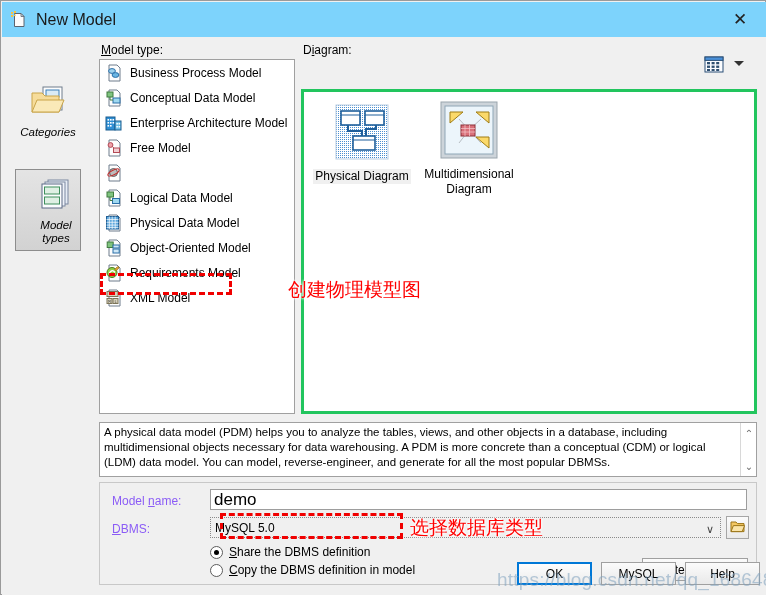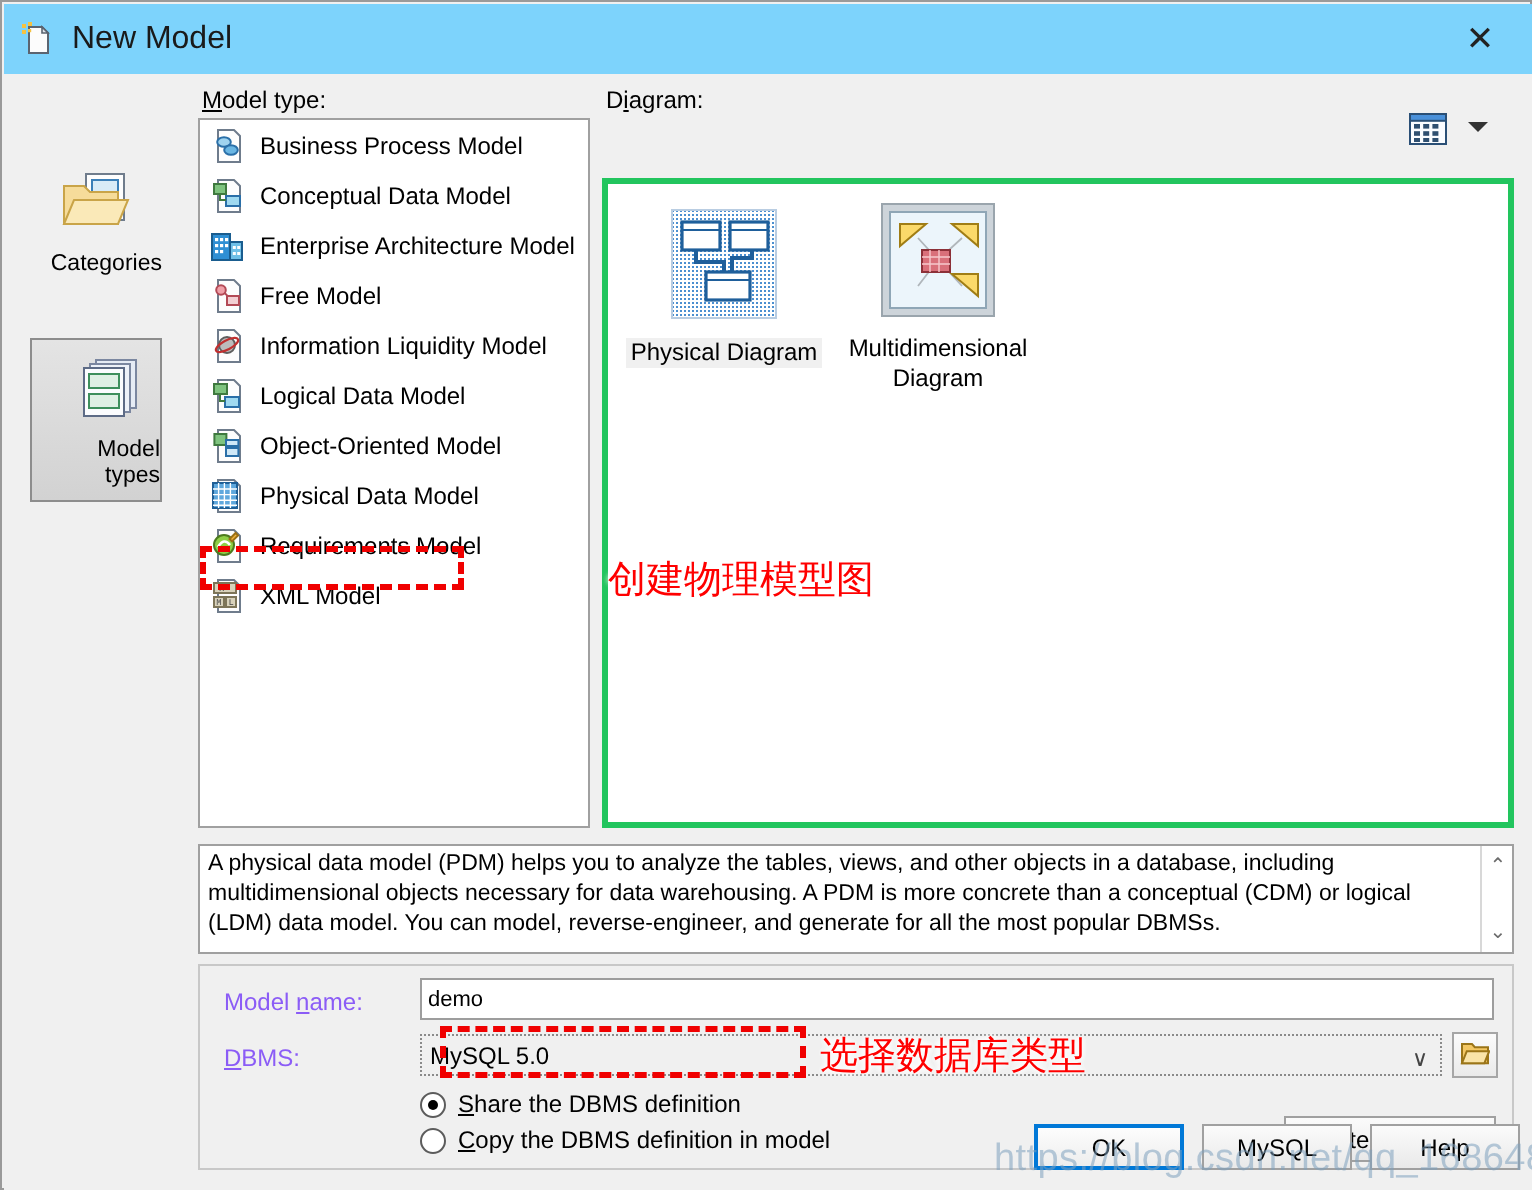--- a/index.html
+++ b/index.html
@@ -62,22 +62,23 @@
 
   
   #cat-rail {
     position: absolute;
     left: 0; top: 0;
     width: 93px; height: 520px;
   }
   .cat-item {
     position: absolute;
     width: 66px;
-    text-align: right;
-    cursor: default;
+    text-align: center;
+    cursor: default;
+    font-style: italic;
   }
   .cat-item .cat-ico {
     width: 44px; height: 40px;
     margin: 0 auto 3px auto;
     position: relative;
   }
   .cat-item .cat-label {
     font-size: 11.5px;
     color: #000;
     line-height: 13px;
@@ -219,21 +220,21 @@
   #lbl-modelname { left: 12px; top: 11px; }
   #lbl-dbms      { left: 12px; top: 39px; }
 
   #input-modelname {
     position: absolute;
     left: 110px; top: 6px;
     width: 537px; height: 21px;
     background: #ffffff;
     border: 1px solid #9d9d9d;
     font-family: "Liberation Sans", sans-serif;
-    font-size: 11px;
+    font-size: 17px;
     padding: 0 3px;
     color: #000;
     outline: none;
   }
 
   #dbms-combo {
     position: absolute;
     left: 110px; top: 34px;
     width: 511px; height: 21px;
     background: #f0f0f0;
@@ -331,21 +332,21 @@
 
   .red-note {
     position: absolute;
     color: #ff0000;
     font-size: 19px;
     font-family: "Liberation Sans", sans-serif;
     white-space: nowrap;
     text-shadow: 0 0 3px #fff, 0 0 3px #fff, 0 0 3px #fff;
     pointer-events: none;
   }
-  #note-create { left: 286px; top: 240px; margin-left: 16px; }
+  #note-create { left: 286px; top: 240px; }
   #note-dbms   { left: 408px; top: 478px; }
 
   
   #watermark {
     position: absolute;
     left: 496px; top: 568px;
     font-size: 19px;
     color: rgba(125,160,190,0.55);
     letter-spacing: 0.2px;
     white-space: nowrap;
@@ -469,59 +470,58 @@
       </div>
 
       <div class="ml-row">
         <div class="ml-ico">
           <svg width="18" height="18" viewBox="0 0 18 18">
             <path d="M4 1 h8 l3 3 v13 h-11 z" fill="#fdfdfd" stroke="#6f7c8c"></path>
             <circle cx="8.5" cy="8.5" r="4" fill="#bcbcbc" stroke="#5e5e5e"></circle>
             <ellipse cx="8.5" cy="8.5" rx="6.2" ry="2.3" transform="rotate(-28 8.5 8.5)" fill="none" stroke="#c03030" stroke-width="1.1"></ellipse>
           </svg>
         </div>
-        <div class="ml-text">Information Liquidity Model</div>
       </div>
 
       <div class="ml-row">
         <div class="ml-ico">
           <svg width="18" height="18" viewBox="0 0 18 18">
             <path d="M4 1 h8 l3 3 v13 h-11 z" fill="#fdfdfd" stroke="#6f7c8c"></path>
             <rect x="2" y="3" width="6.5" height="5" fill="#7fc47f" stroke="#3f7a3f"></rect>
             <rect x="7.5" y="9.5" width="7" height="5" fill="#9fd9f0" stroke="#2a6fa8"></rect>
             <path d="M5 8 v3.5 h2.5" fill="none" stroke="#3f7a3f"></path>
           </svg>
         </div>
         <div class="ml-text">Logical Data Model</div>
-      </div>
-
-      <div class="ml-row">
-        <div class="ml-ico">
-          <svg width="18" height="18" viewBox="0 0 18 18">
-            <path d="M4 1 h8 l3 3 v13 h-11 z" fill="#fdfdfd" stroke="#6f7c8c"></path>
-            <rect x="2.2" y="3" width="6" height="5.5" fill="#7fc47f" stroke="#3f7a3f"></rect>
-            <rect x="8" y="10" width="6.2" height="4" fill="#cfe8f7" stroke="#2a6fa8"></rect>
-            <rect x="8" y="6" width="6.2" height="3" fill="#cfe8f7" stroke="#2a6fa8"></rect>
-          </svg>
-        </div>
-        <div class="ml-text">Object-Oriented Model</div>
       </div>
 
       <div class="ml-row">
         <div class="ml-ico">
           <svg width="18" height="18" viewBox="0 0 18 18">
             <path d="M4 1 h8 l3 3 v13 h-11 z" fill="#fdfdfd" stroke="#6f7c8c"></path>
             <rect x="1.5" y="2.5" width="12" height="12.5" fill="#5fa8dd" stroke="#1f5f96"></rect>
             <g stroke="#ffffff" stroke-width="0.7">
               <path d="M1.5 5.5 h12 M1.5 8.3 h12 M1.5 11.1 h12 M1.5 13.6 h12"></path>
               <path d="M4.3 2.5 v12.5 M7.2 2.5 v12.5 M10.2 2.5 v12.5"></path>
             </g>
           </svg>
         </div>
         <div class="ml-text">Physical Data Model</div>
+      </div>
+
+      <div class="ml-row">
+        <div class="ml-ico">
+          <svg width="18" height="18" viewBox="0 0 18 18">
+            <path d="M4 1 h8 l3 3 v13 h-11 z" fill="#fdfdfd" stroke="#6f7c8c"></path>
+            <rect x="2.2" y="3" width="6" height="5.5" fill="#7fc47f" stroke="#3f7a3f"></rect>
+            <rect x="8" y="10" width="6.2" height="4" fill="#cfe8f7" stroke="#2a6fa8"></rect>
+            <rect x="8" y="6" width="6.2" height="3" fill="#cfe8f7" stroke="#2a6fa8"></rect>
+          </svg>
+        </div>
+        <div class="ml-text">Object-Oriented Model</div>
       </div>
 
       <div class="ml-row">
         <div class="ml-ico">
           <svg width="18" height="18" viewBox="0 0 18 18">
             <path d="M4 1 h8 l3 3 v13 h-11 z" fill="#fdfdfd" stroke="#6f7c8c"></path>
             <circle cx="7" cy="8.5" r="5" fill="#8fcf46" stroke="#4d7a1f"></circle>
             <path d="M4 9.5 q3 -5 6 -1" fill="none" stroke="#ffffff" stroke-width="1.3"></path>
             <path d="M9.8 5.5 l3 -3 l1.2 1.2 l-3 3 z" fill="#f2b33d" stroke="#9b6f15"></path>
           </svg>

